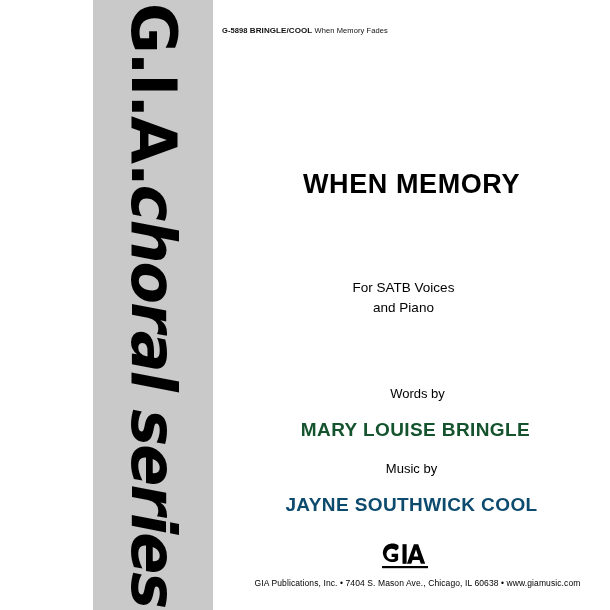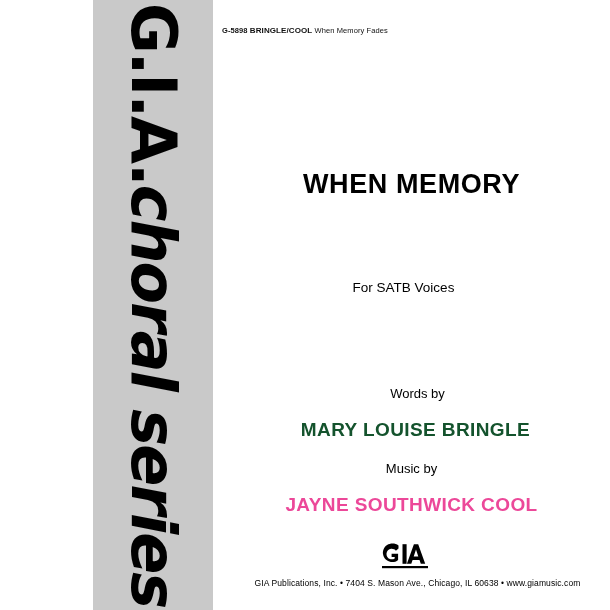--- a/index.html
+++ b/index.html
@@ -138,21 +138,21 @@
     color: #000000;
   }
   .credit-name-music {
     position: absolute;
     left: 0;
     right: 0;
     top: 494px;
     font-size: 19px;
     font-weight: bold;
     letter-spacing: 0.4px;
-    color: #ec4899;
+    color: #0c4a6e;
   }
   
   .logo {
     position: absolute;
     left: 50%;
     top: 542px;
     transform: translateX(-50%);
     width: 60px;
     height: 28px;
   }
@@ -187,20 +187,21 @@
   </div>
 
   <div class="content">
 
     <div class="title">
       <span class="l1">WHEN MEMORY</span>
     </div>
 
     <div class="voicing">
       <span>For SATB Voices</span>
+      <span>and Piano</span>
     </div>
 
     <div class="credit-label-words">Words by</div>
     <div class="credit-name-words">MARY LOUISE BRINGLE</div>
 
     <div class="credit-label-music">Music by</div>
     <div class="credit-name-music">JAYNE SOUTHWICK COOL</div>
 
     <div class="logo">
       <svg width="60" height="28" viewBox="0 0 60 28" xmlns="http://www.w3.org/2000/svg">

